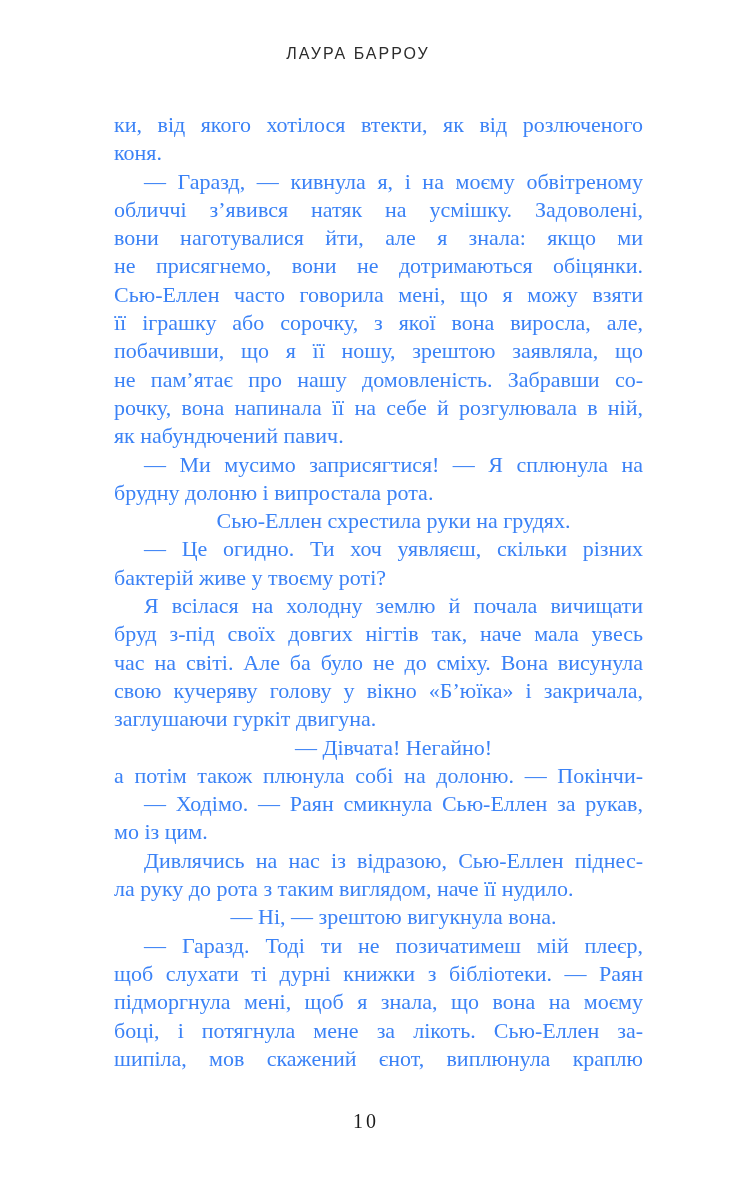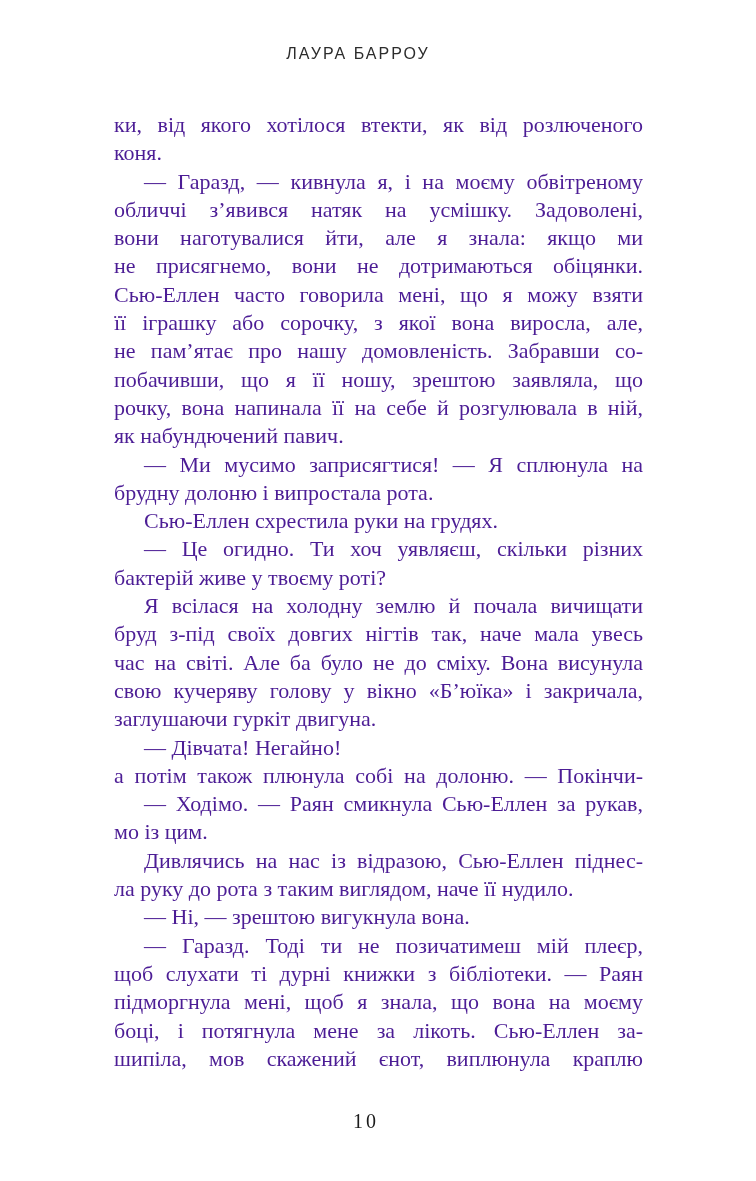--- a/index.html
+++ b/index.html
@@ -27,33 +27,34 @@
     color: #2c2c2c;
     font-weight: 400;
   }
   .text-block {
     position: absolute;
     left: 114px;
     top: 111px;
     width: 529px;
     font-size: 22px;
     line-height: 28.3px;
-    color: #4c1d95;
+    color: #3b82f6;
   }
   .paragraph { margin: 0; padding: 0; }
   .line {
     text-align: left;
     white-space: normal;
   }
   .line.justify {
     text-align: justify;
     text-align-last: justify;
   }
   .line.indent {
     padding-left: 30px;
+    text-align: center;
   }
   .folio {
     position: absolute;
     top: 1110px;
     left: 0;
     width: 732px;
     text-align: center;
     font-family: "Liberation Serif", serif;
     font-size: 20px;
     letter-spacing: 3px;
@@ -74,22 +75,22 @@
         <div class="line justify">ки, від якого хотілося втекти, як від розлюченого</div>
         <div class="line">коня.</div>
       </div>
       <div class="paragraph">
         <div class="line indent justify">— Гаразд, — кивнула я, і на моєму обвітреному</div>
         <div class="line justify">обличчі з’явився натяк на усмішку. Задоволені,</div>
         <div class="line justify">вони наготувалися йти, але я знала: якщо ми</div>
         <div class="line justify">не присягнемо, вони не дотримаються обіцянки.</div>
         <div class="line justify">Сью-Еллен часто говорила мені, що я можу взяти</div>
         <div class="line justify">її іграшку або сорочку, з якої вона виросла, але,</div>
+        <div class="line justify">побачивши, що я її ношу, зрештою заявляла, що</div>
         <div class="line justify">не пам’ятає про нашу домовленість. Забравши со-</div>
-        <div class="line justify">побачивши, що я її ношу, зрештою заявляла, що</div>
         <div class="line justify">рочку, вона напинала її на себе й розгулювала в ній,</div>
         <div class="line">як набундючений павич.</div>
       </div>
       <div class="paragraph">
         <div class="line indent justify">— Ми мусимо заприсягтися! — Я сплюнула на</div>
         <div class="line">брудну долоню і випростала рота.</div>
       </div>
       <div class="paragraph">
         <div class="line indent">Сью-Еллен схрестила руки на грудях.</div>
       </div>

